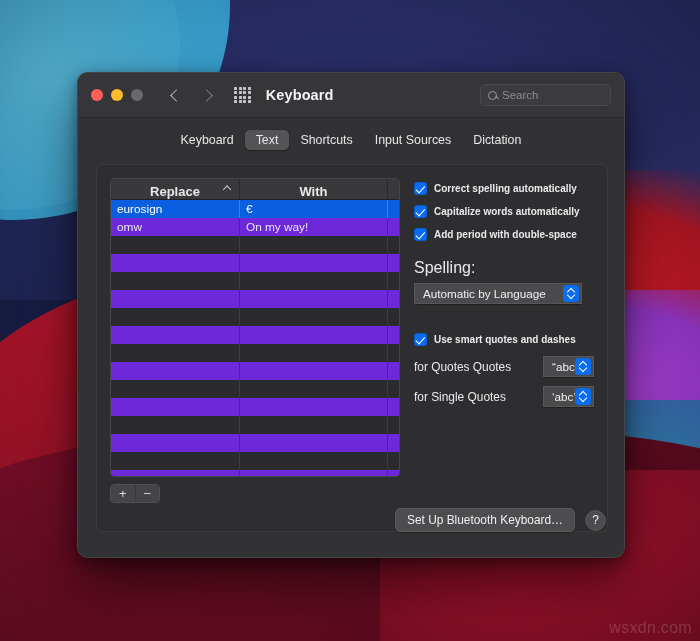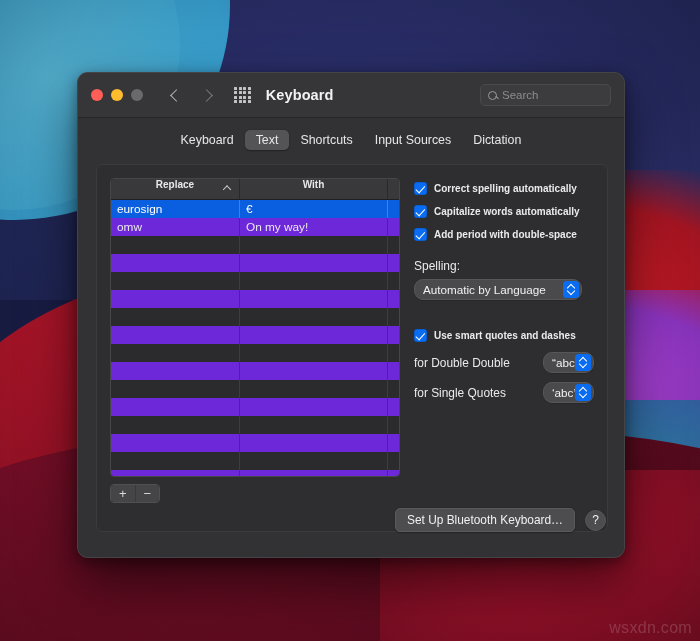--- a/index.html
+++ b/index.html
@@ -237,25 +237,25 @@
     background: #2b2b2d;
     position: relative;
   }
   #thead {
     display: flex;
     height: 21px;
     background: #39393b;
     border-bottom: 1px solid #202022;
   }
   .th {
-    font-size: 10px;
+    font-size: 13px;
     font-weight: bold;
     color: #e8e8ea;
     display: flex;
-    align-items: flex-start;
+    align-items: flex-end;
     justify-content: center;
     position: relative;
     height: 100%;
   }
   .th.replace { width: 129px; border-right: 1px solid #29292b; }
   .th.with { width: 148px; border-right: 1px solid #29292b; }
   .th.spare { flex: 1; }
   .sort-chev {
     position: absolute; right: 9px; top: 50%;
     width: 6px; height: 6px;
@@ -338,30 +338,30 @@
     transform: rotate(42deg);
   }
   .cb-label {
     font-size: 10px;
     color: #eaeaec;
     line-height: 15px;
     font-weight: bold;
   }
 
   .section-label {
-    font-size: 12px;
+    font-size: 16px;
     color: #eaeaec;
     margin-top: 17px;
     margin-bottom: 6px;
   }
 
   .popup {
     height: 21px;
     background: #4a4a4c;
-    border-radius: 9px;
+    border-radius: 0;
     display: flex;
     align-items: center;
     padding: 0 2px 0 8px;
     position: relative;
     border: .5px solid #57575a;
     box-shadow: 0 .5px 1px rgba(0,0,0,.3);
   }
   .popup .pv {
     font-size: 11.7px;
     color: #f0f0f2;
@@ -627,21 +627,21 @@
             <span class="pv">Automatic by Language</span>
             <span class="stepper"></span>
           </div>
 
           <div class="cb-row" id="smartquotes-row">
             <span class="checkbox"></span>
             <span class="cb-label">Use smart quotes and dashes</span>
           </div>
 
           <div class="quote-row">
-            <span class="quote-label">for Double Double</span>
+            <span class="quote-label">for Quotes Quotes</span>
             <span class="popup">
               <span class="pv">“abc”</span>
               <span class="stepper"></span>
             </span>
           </div>
 
           <div class="quote-row">
             <span class="quote-label">for Single Quotes</span>
             <span class="popup">
               <span class="pv">‘abc’</span>

